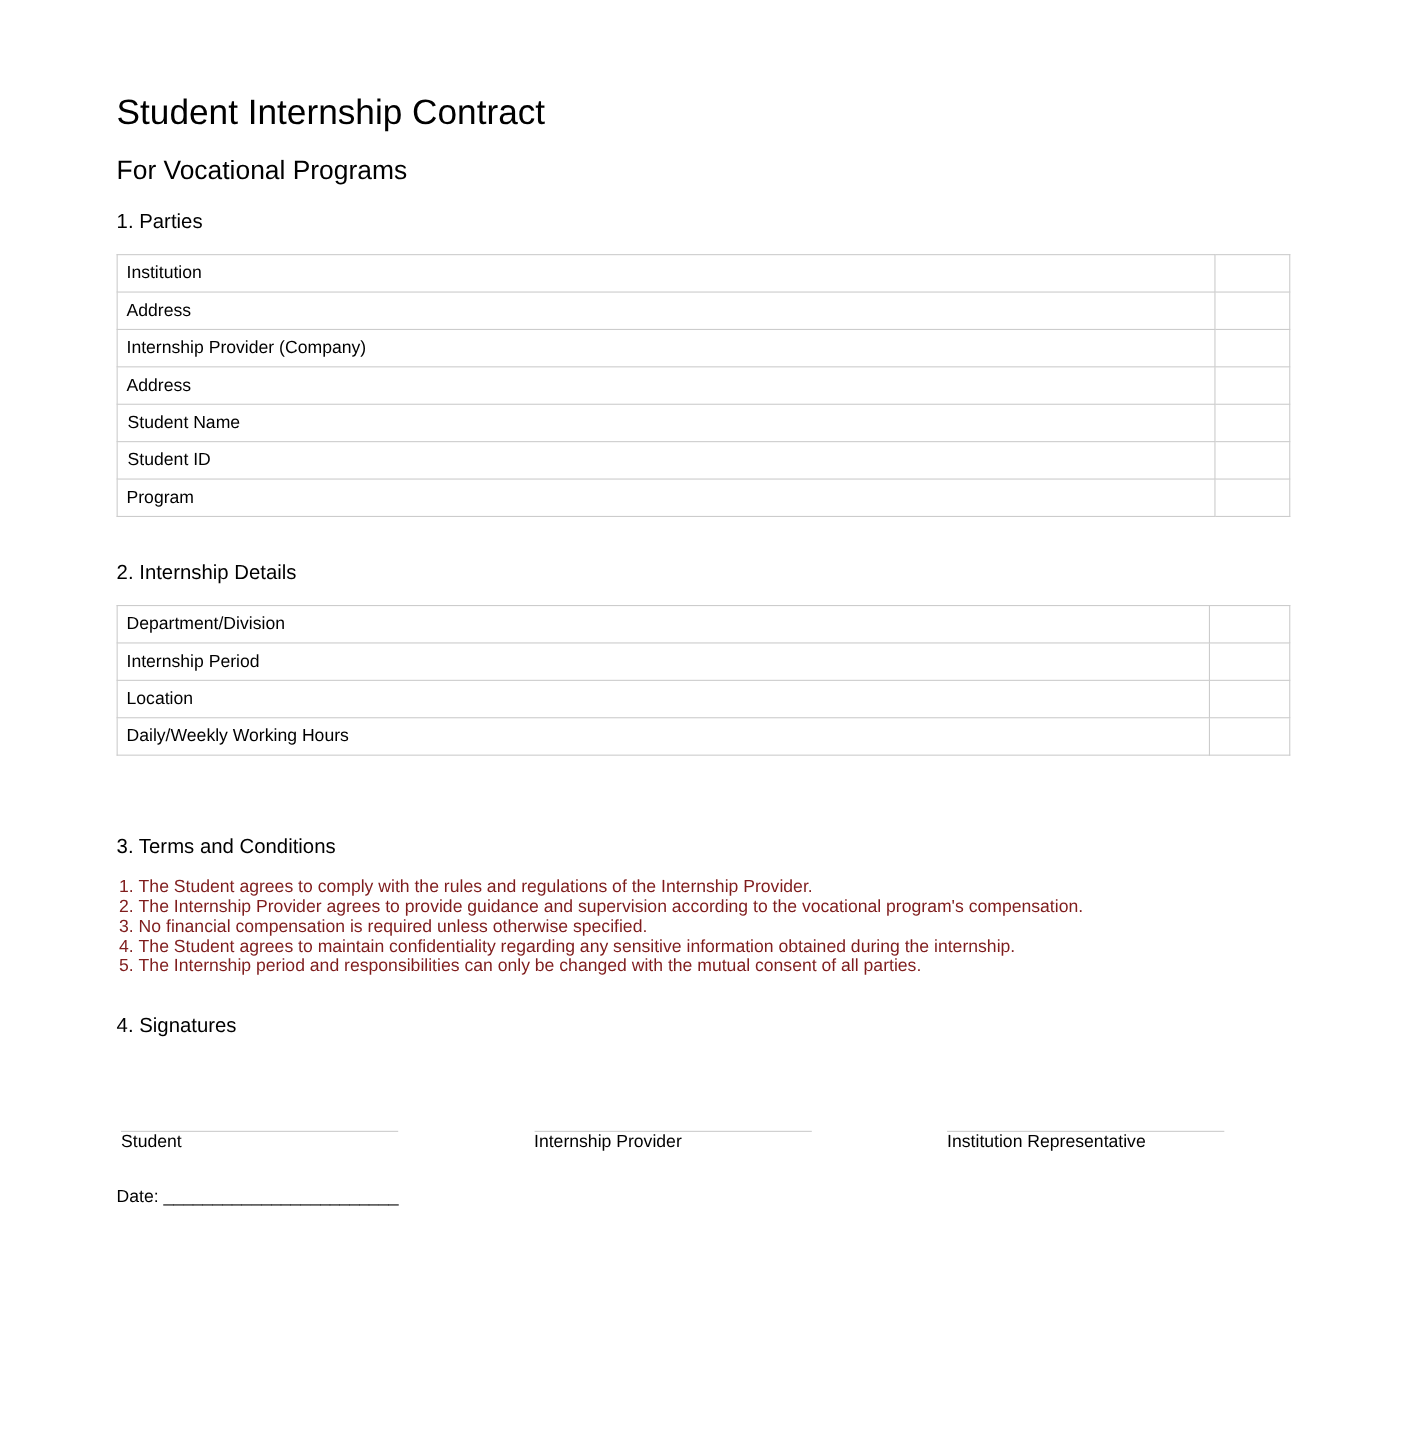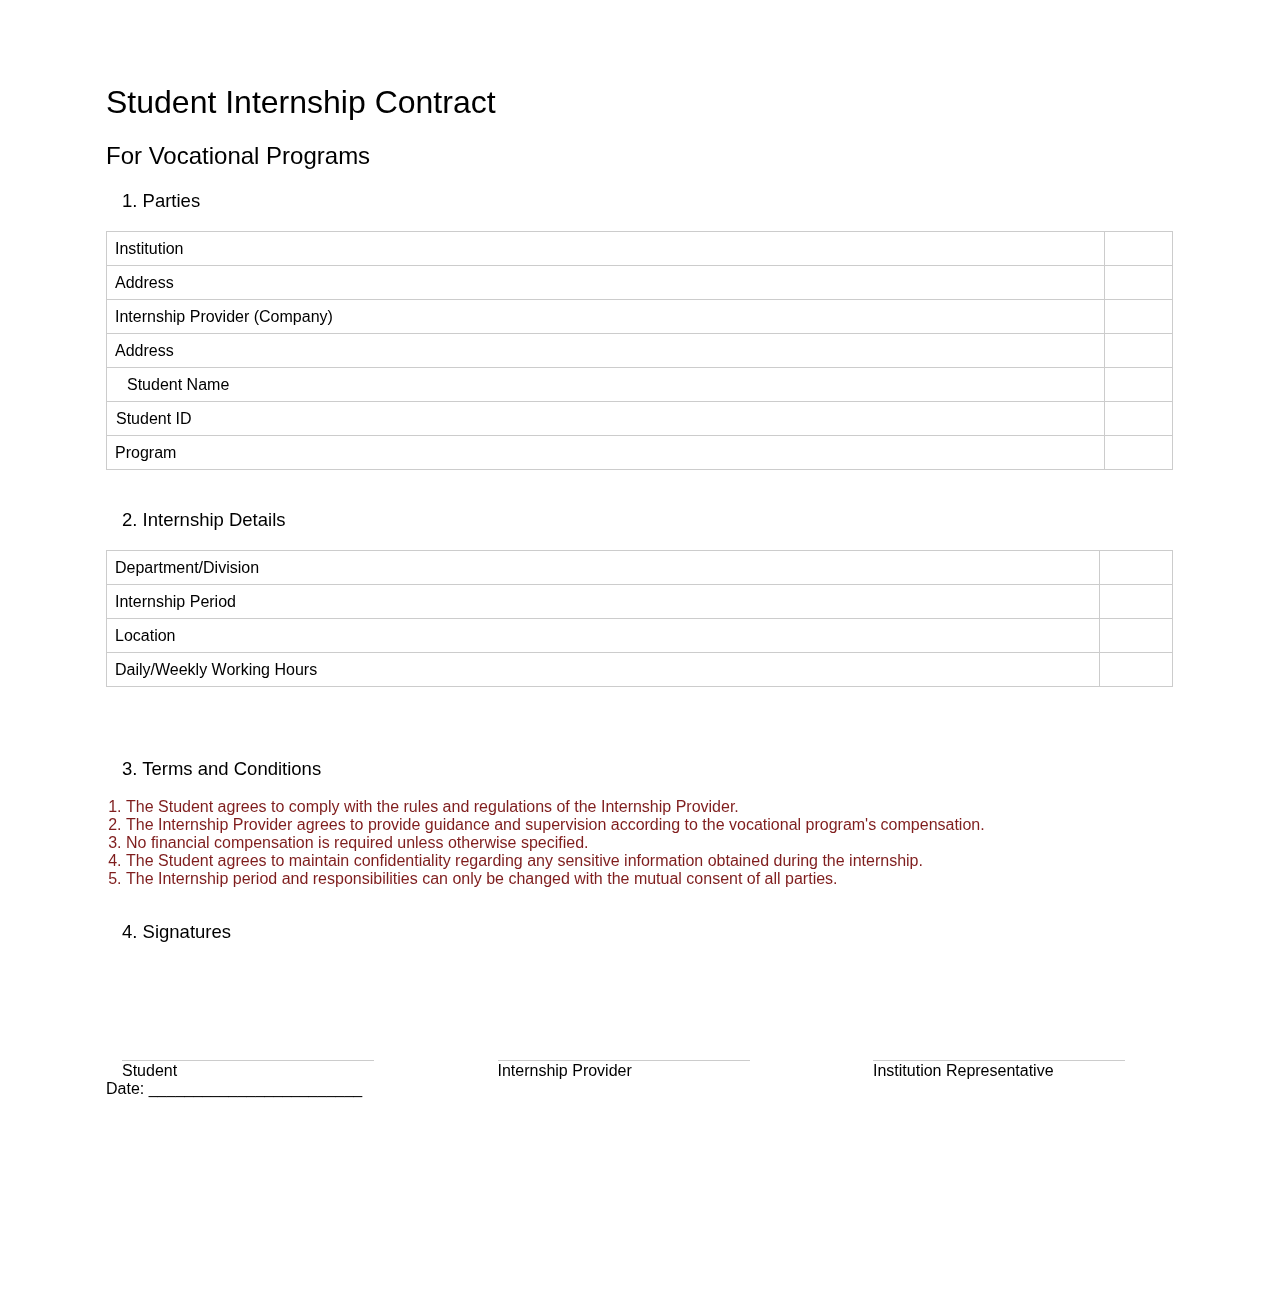--- a/index.html
+++ b/index.html
@@ -10,38 +10,38 @@
     .page { position: absolute; left: 106px; top: 0; width: 1066px; }
     h1 {
       position: absolute; top: 83px; left: 0; margin: 0;
       font-size: 32px; font-weight: normal; line-height: 38px; white-space: nowrap;
     }
     h2 {
       position: absolute; top: 141px; left: 0; margin: 0;
       font-size: 24px; font-weight: normal; line-height: 30px; white-space: nowrap;
     }
     h3 {
-      position: absolute; left: 16px; margin: 0;
+      position: absolute; left: 0; margin: 0;
       font-size: 18.5px; font-weight: normal; line-height: 22px; white-space: nowrap;
     }
     table {
       position: absolute; left: 0; width: 1066px;
       border-collapse: collapse; table-layout: fixed;
     }
     td {
       border: 1px solid #cccccc; height: 34px; padding: 0 8px;
       font-size: 16px; font-weight: normal; vertical-align: middle; box-sizing: border-box;
     }
     td.val { font-weight: normal; }
     ol.terms {
       position: absolute; top: 798px; left: 0; margin: 0; padding: 0 0 0 20px;
       font-size: 16px; line-height: 18px; color: #7f1d1d;
     }
     ol.terms li { padding-left: 0; }
-    .sigs { position: absolute; top: 1028px; left: 16px; width: 1128px; display: flex; margin-top: 32px; }
+    .sigs { position: absolute; top: 1028px; left: 4px; width: 1128px; display: flex; }
     .sig { width: 375.5px; }
     .sig-line { width: 252px; border-top: 1px solid #cccccc; height: 0; }
     .sig-label { font-size: 16px; line-height: 20px; margin-top: 0px; }
     .date { position: absolute; top: 1079px; left: 0; font-size: 16px; line-height: 20px; white-space: nowrap; }
   </style>
 </head>
 <body>
 
 <div class="page">
   <h1>Student Internship Contract</h1>
@@ -64,21 +64,21 @@
         </tr>
       <tr>
           <td>Internship Provider (Company)</td>
           <td class="val"></td>
         </tr>
       <tr>
           <td>Address</td>
           <td class="val"></td>
         </tr>
       <tr>
-          <td style="padding-left:20px">Student Name</td>
+          <td style="padding-left:9px">Student Name</td>
           <td class="val"></td>
         </tr>
       <tr>
           <td style="padding-left:9px">Student ID</td>
           <td class="val"></td>
         </tr>
       <tr>
           <td>Program</td>
           <td class="val"></td>
         </tr>

